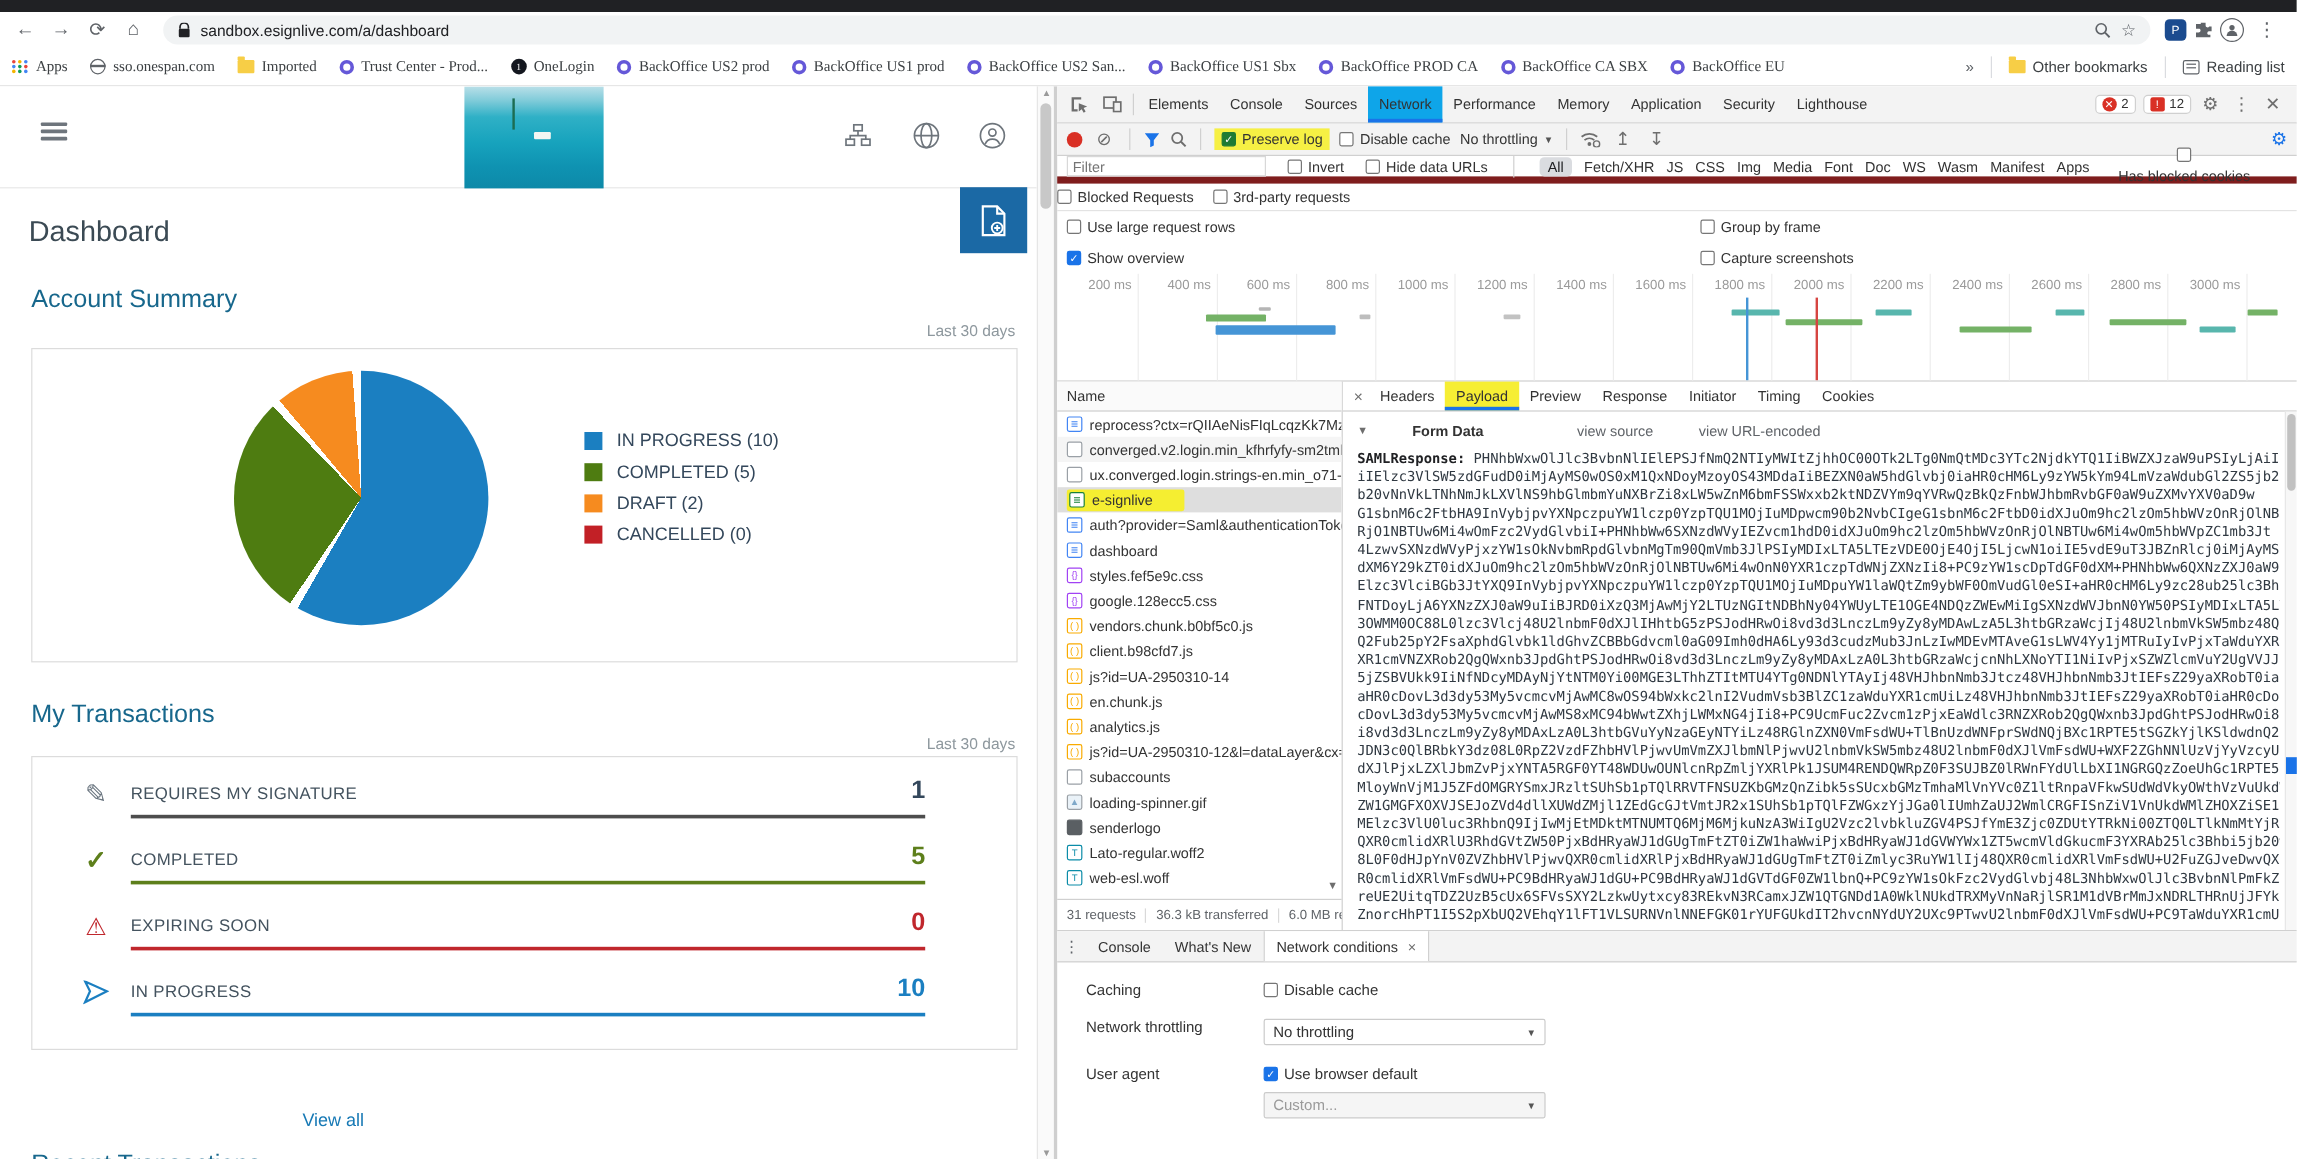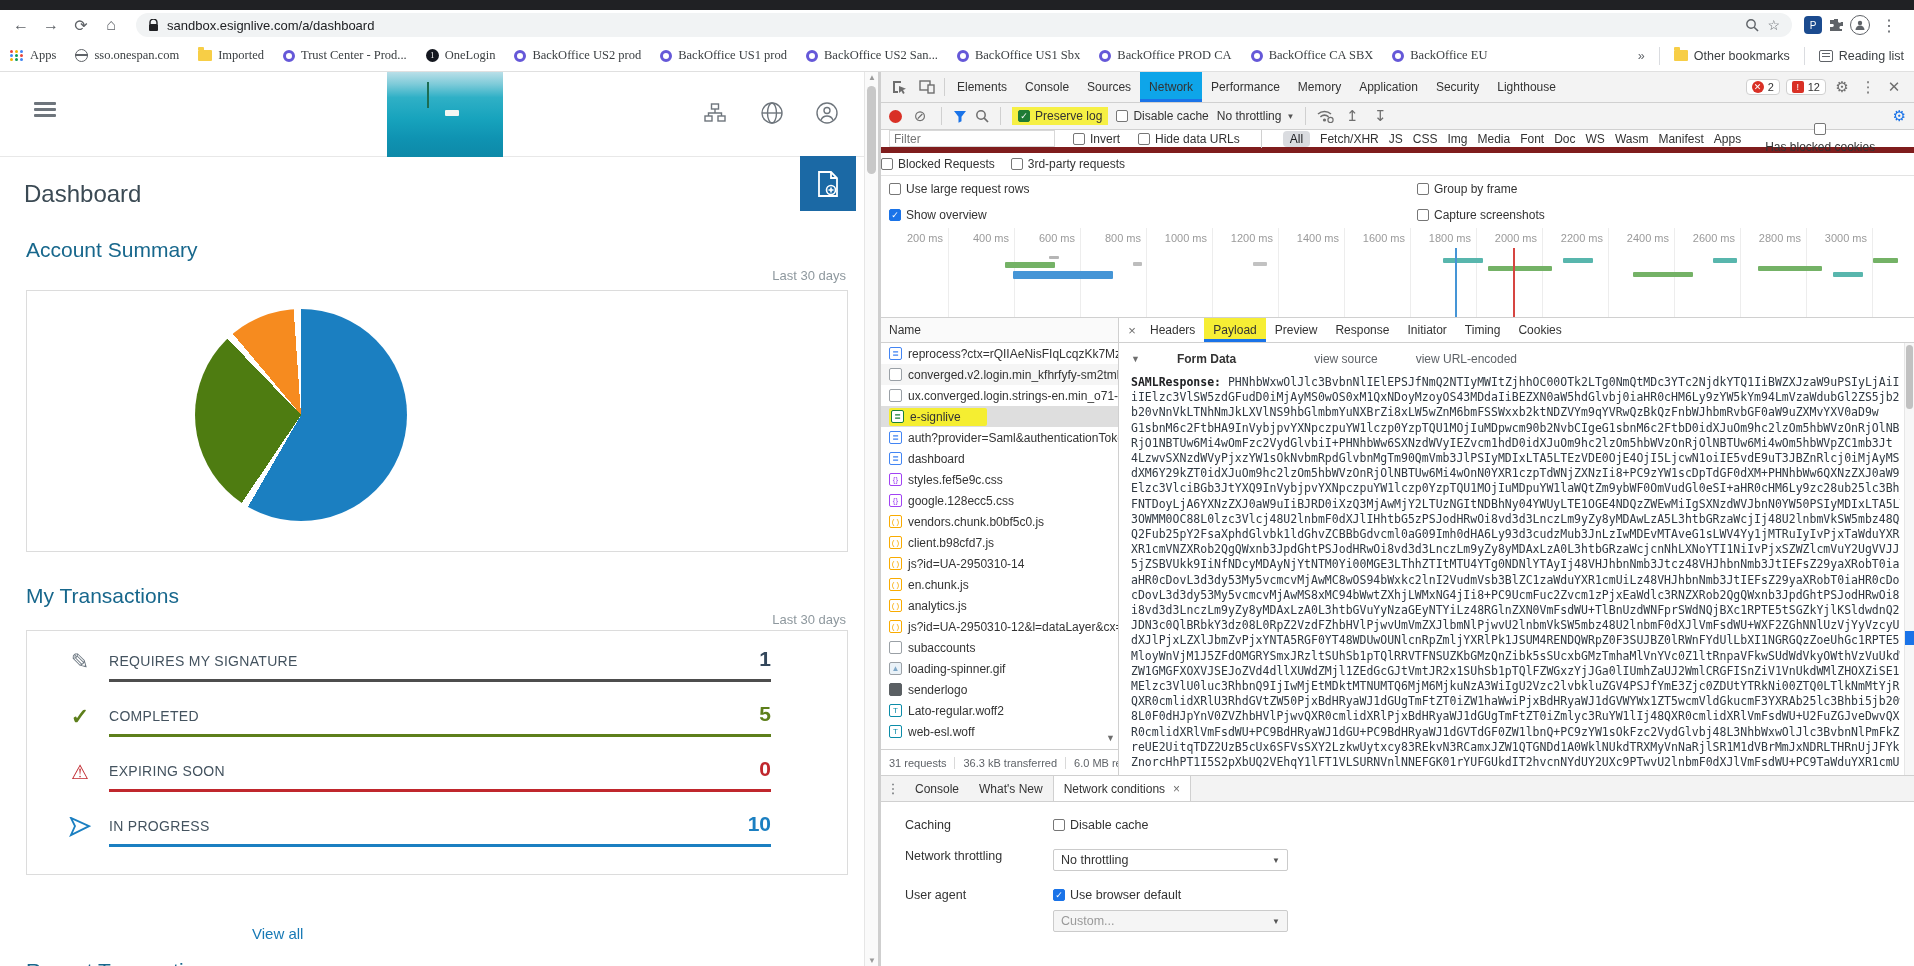--- a/index.html
+++ b/index.html
@@ -311,20 +311,38 @@
           <path d="M16 17.5v5M13.5 20h5" stroke="#fff" stroke-width="1.6"></path>
         </svg>
     </div>
 
     <div class="page-title">Dashboard</div>
 
     <div class="sec-head" style="left:26px; top:166px;">Account Summary</div>
     <div class="sec-period" style="right:18px; top:196px;">Last 30 days</div>
     <div class="card" style="top:218px; height:262px;">
       <div class="pie"></div>
+      <div class="legend" id="pie-legend">
+          <div class="leg-row">
+            <span class="leg-sq" style="background: rgb(27, 127, 193);"></span>
+            <span>IN PROGRESS (10)</span>
+          </div>
+          <div class="leg-row">
+            <span class="leg-sq" style="background: rgb(78, 124, 17);"></span>
+            <span>COMPLETED (5)</span>
+          </div>
+          <div class="leg-row">
+            <span class="leg-sq" style="background: rgb(246, 139, 31);"></span>
+            <span>DRAFT (2)</span>
+          </div>
+          <div class="leg-row">
+            <span class="leg-sq" style="background: rgb(194, 32, 38);"></span>
+            <span>CANCELLED (0)</span>
+          </div>
+        </div>
     </div>
 
     <div class="sec-head" style="left:26px; top:512px;">My Transactions</div>
     <div class="sec-period" style="right:18px; top:540px;">Last 30 days</div>
     <div class="card" style="top:558px; height:245px;" id="mt-card">
         <div class="tx-row" style="top: 16px;">
           <span class="tx-ic" style="color: rgb(107, 118, 128);">
             <span style="font-size:22px;">✎</span>
           </span>
           <span class="tx-label">REQUIRES MY SIGNATURE</span>

